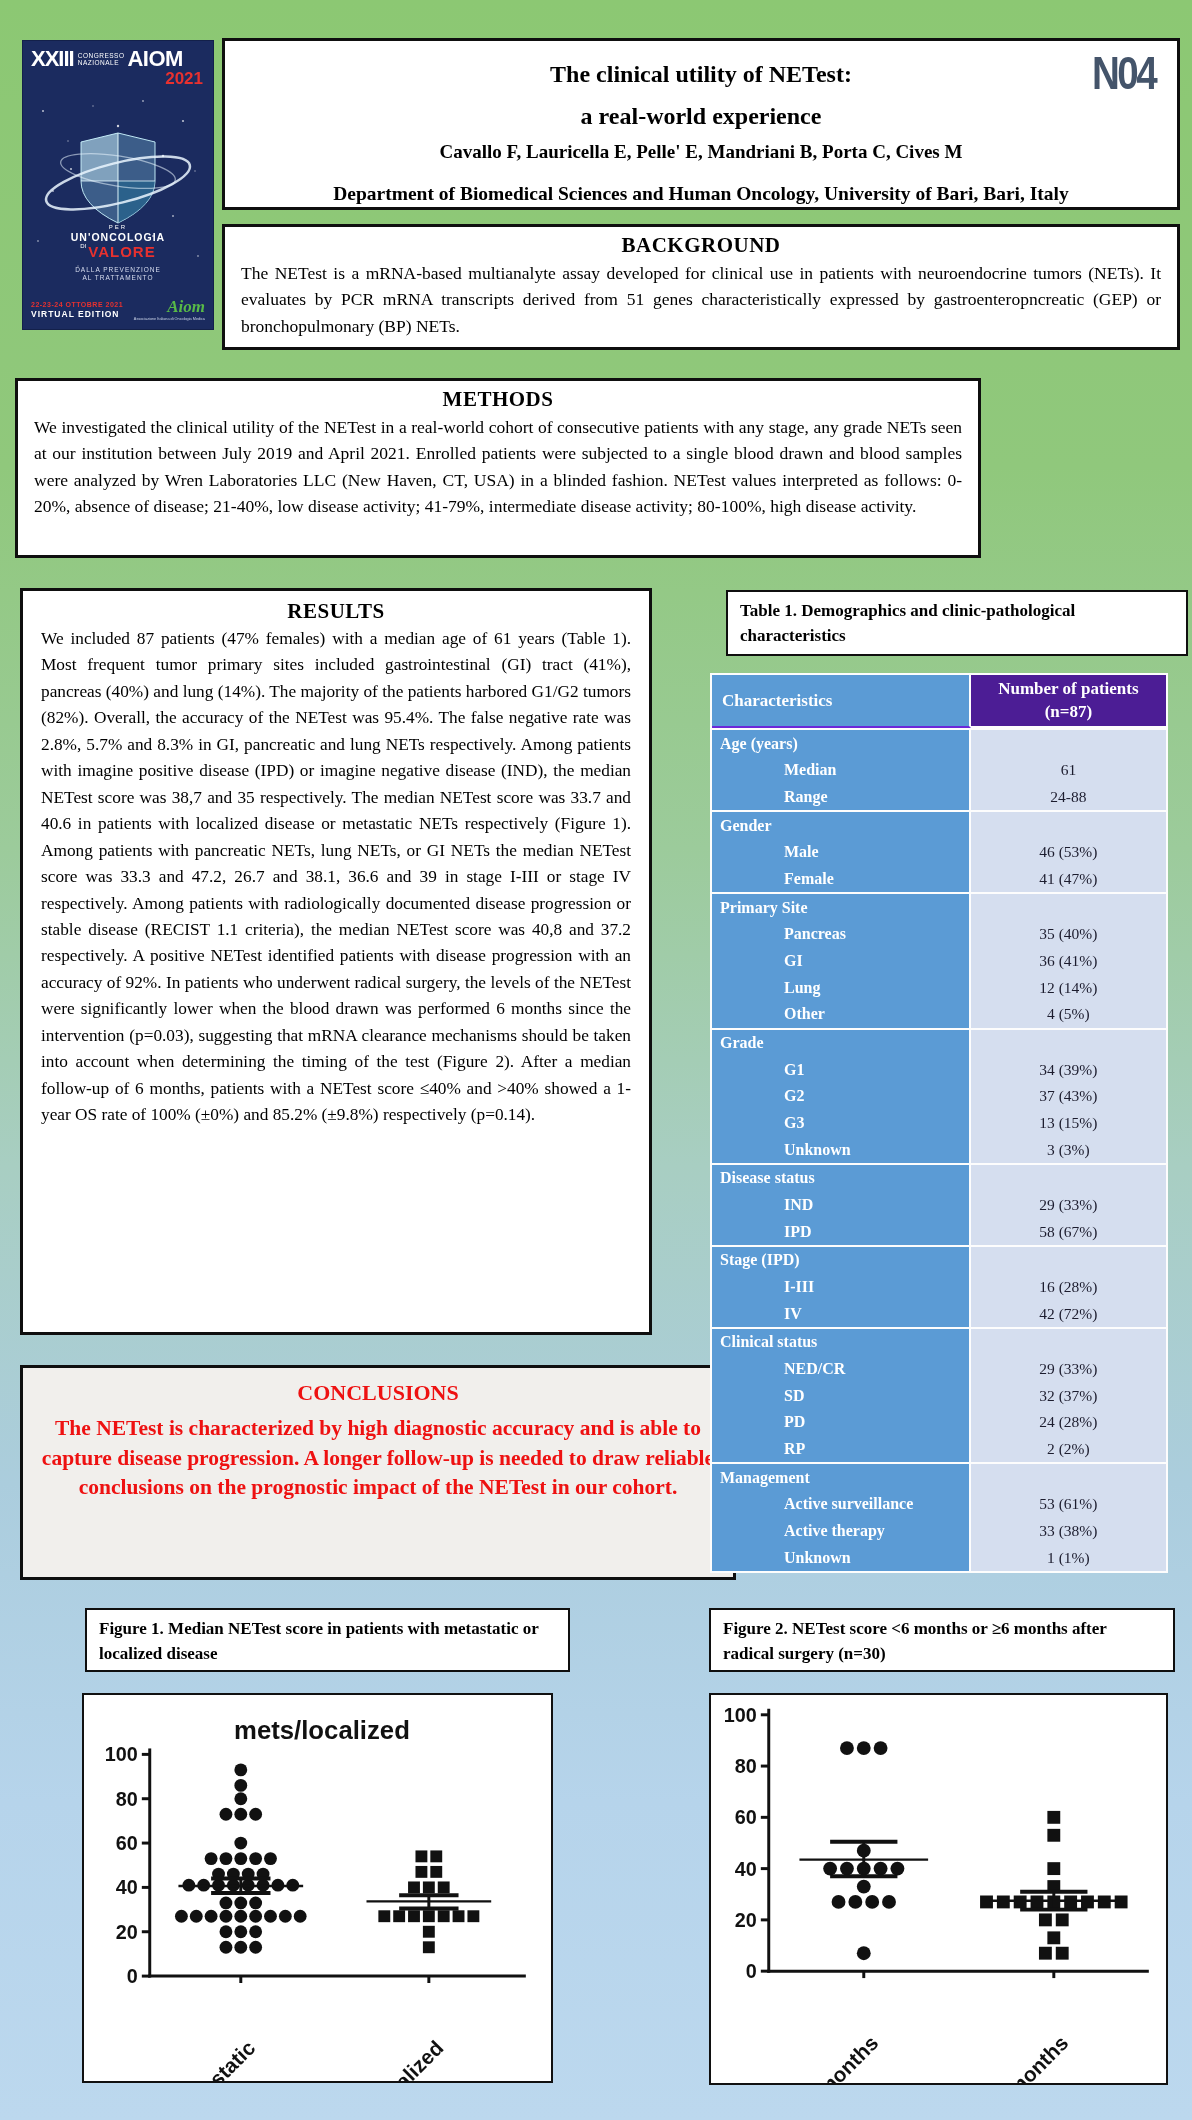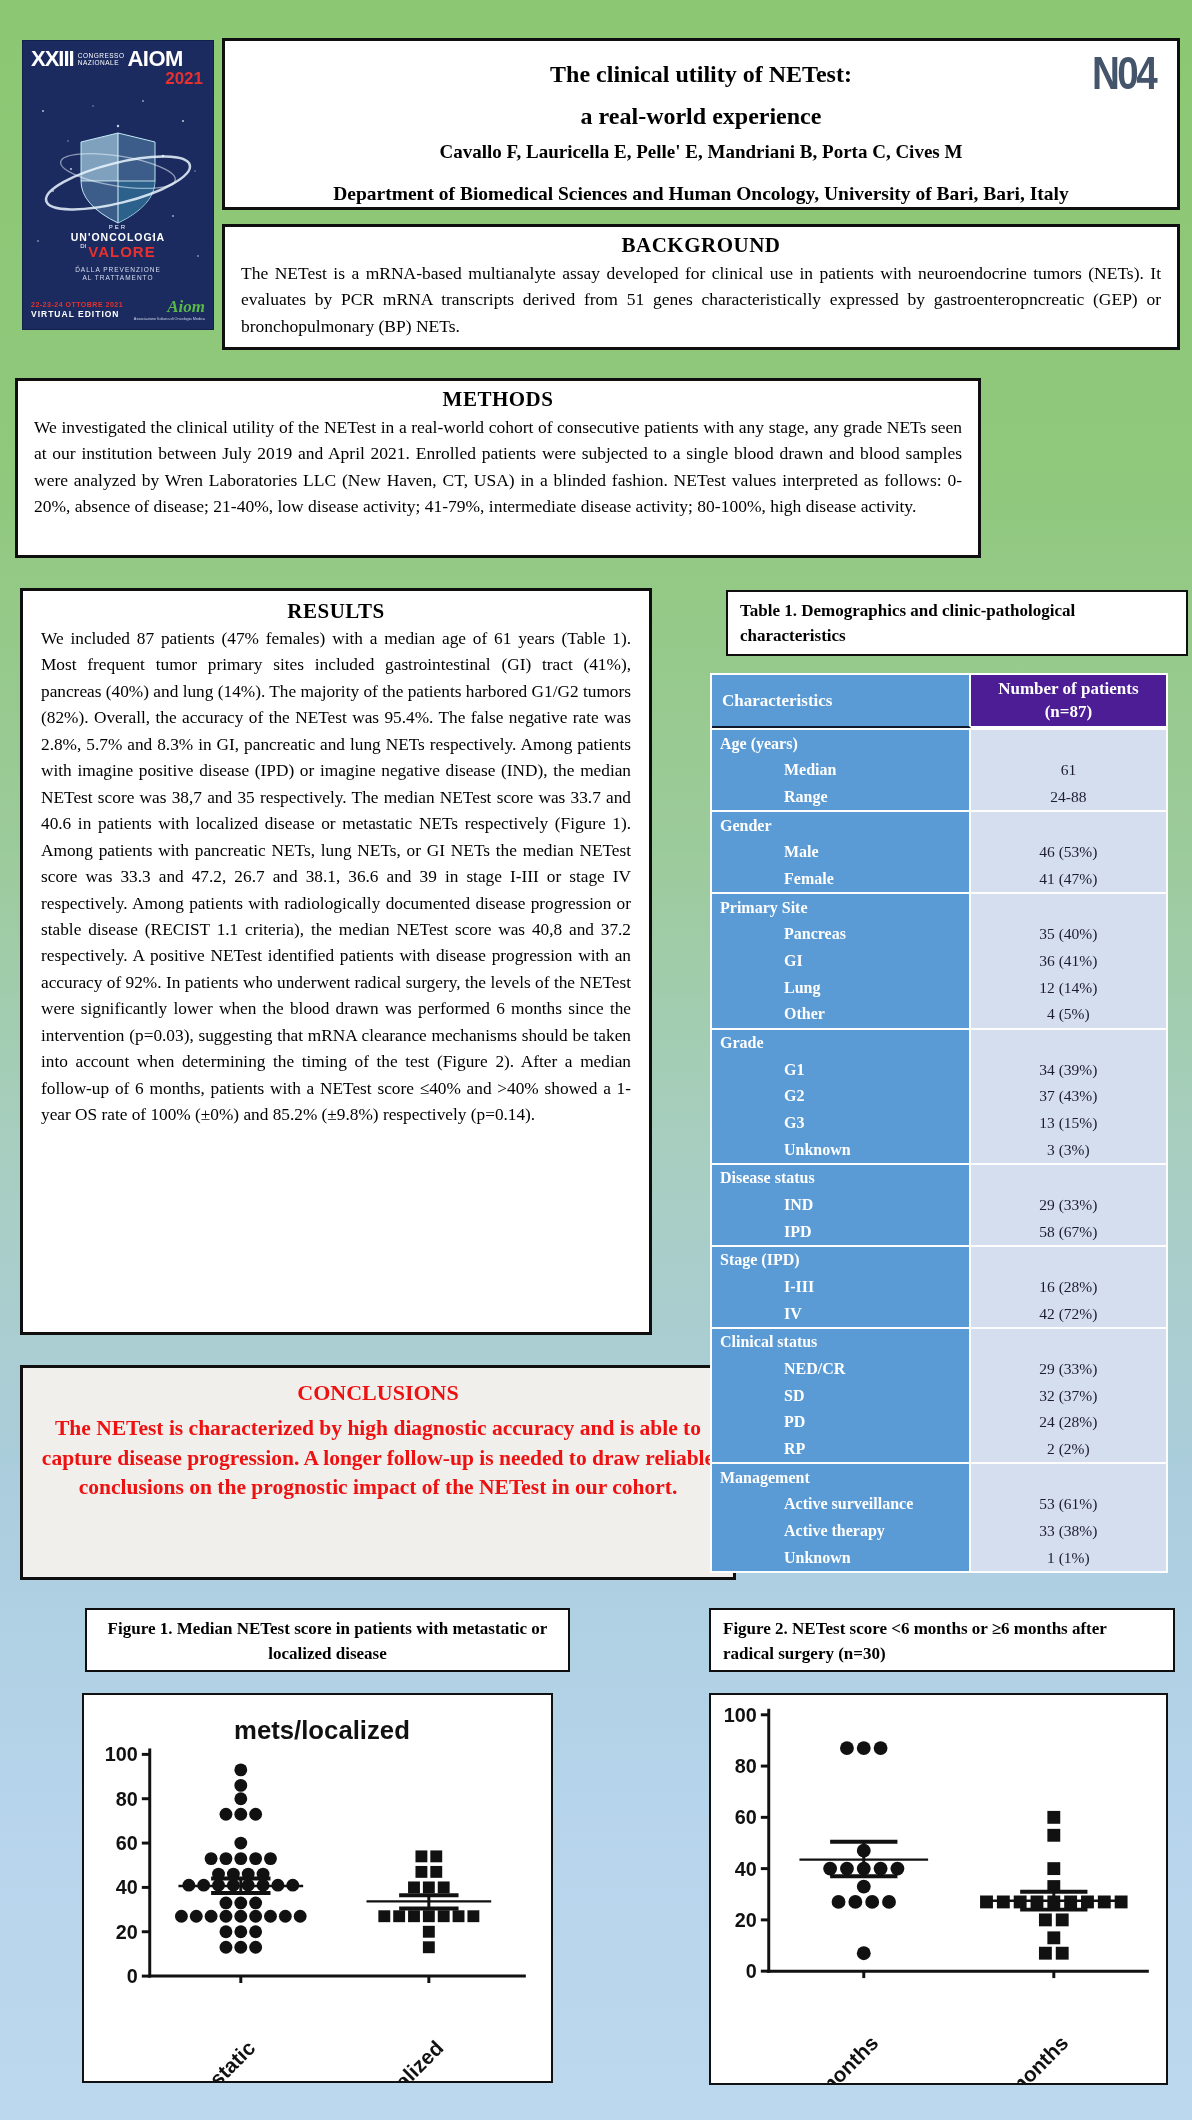--- a/index.html
+++ b/index.html
@@ -45,31 +45,31 @@
   .methods-box{left:15px;top:378px;width:966px;height:180px;padding:6px 16px;}
   .results-box{left:20px;top:588px;width:632px;height:747px;padding:8px 18px;}
   .results-box .sec-body{font-size:17.3px;line-height:1.53;}
   .conclusions-box{left:20px;top:1365px;width:716px;height:215px;background:#f1efec;padding:12px 14px;text-align:center;}
   .conc-head{color:#ee1111;font-weight:bold;font-size:22px;}
   .conc-body{color:#ee1111;font-weight:bold;font-size:21.5px;line-height:1.38;margin-top:8px;}
 
   
   .cap-box{background:#fff;border:2px solid #0f0f0f;position:absolute;box-sizing:border-box;font-weight:bold;font-size:17px;line-height:1.45;padding:7px 12px;}
   .tcaption{left:710px;top:590px;width:462px;height:66px;margin-left:16px;}
-  .f1caption{left:85px;top:1608px;width:485px;height:64px;text-align:center;}
+  .f1caption{left:85px;top:1608px;width:485px;height:64px;}
   .f2caption{left:709px;top:1608px;width:466px;height:64px;}
 
   
   .ttable{position:absolute;left:710px;top:673px;width:458px;height:900px;display:flex;flex-direction:column;box-sizing:border-box;border:2px solid #fdfdfd;background:#5b9bd5;}
   .trow{display:flex;flex:1;min-height:0;box-sizing:border-box;}
   .thead-row{flex:2;}
   .gsep{border-top:2px solid #fdfdfd;}
   .lc{width:57%;background:#5b9bd5;color:#fff;font-weight:bold;display:flex;align-items:center;border-right:2px solid #fdfdfd;box-sizing:border-box;font-size:16px;}
   .rc{width:43%;background:#d5deef;color:#1c1c2e;display:flex;align-items:center;justify-content:center;font-size:15.5px;box-sizing:border-box;}
-  .hlc{font-size:17px;padding-left:10px;border-bottom:2px solid #0f172a;text-align:right;}
+  .hlc{font-size:17px;padding-left:10px;border-bottom:2px solid #6d28d9;text-align:right;}
   .hrc{background:#4c1d95;color:#fff;font-weight:bold;flex-direction:column;font-size:17px;line-height:1.35;border-bottom:2px solid #fdfdfd;}
   .glabel{padding-left:8px;}
   .sublabel{padding-left:72px;}
 
   
   .fig-box{position:absolute;background:#fff;border:2px solid #111;box-sizing:border-box;}
   .fig1-box{left:82px;top:1693px;width:471px;height:390px;}
   .fig2-box{left:709px;top:1693px;width:459px;height:392px;}
   .fig-box svg{width:100%;height:100%;display:block;}
 </style>

